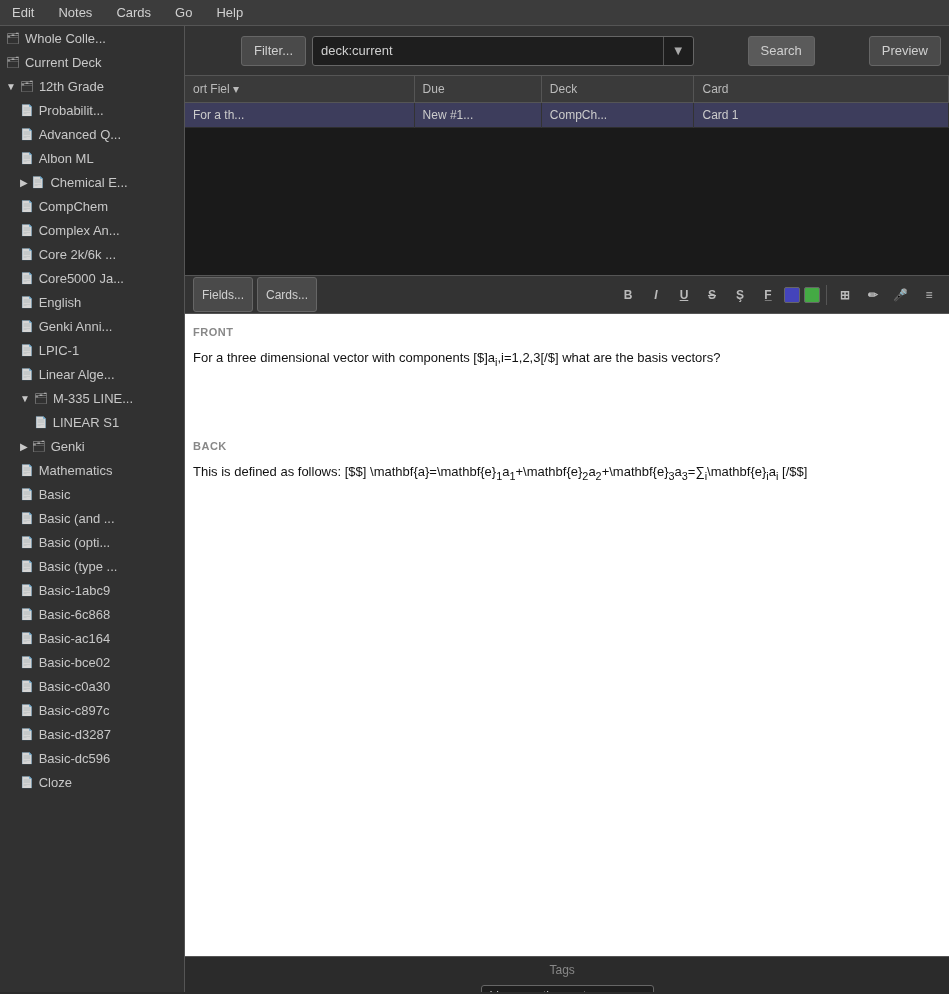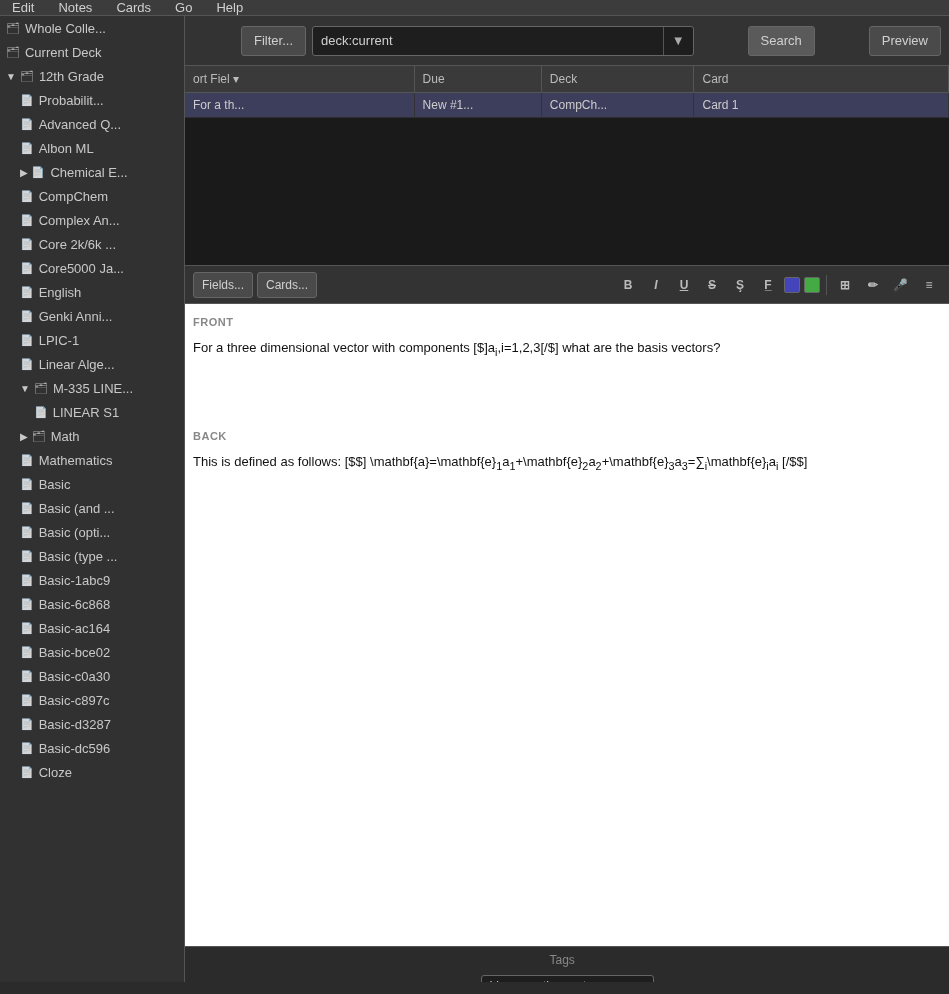--- a/index.html
+++ b/index.html
@@ -12,21 +12,21 @@
       color: #d0d0d0;
       overflow: hidden;
     }
 
     
     .menu-bar {
       display: flex;
       align-items: center;
       background: #3c3c3c;
       border-bottom: 1px solid #555;
-      height: 16px;
+      height: 26px;
       padding: 0 8px;
       gap: 16px;
     }
     .menu-item {
       cursor: pointer;
       padding: 2px 4px;
       color: #d0d0d0;
       font-size: 13px;
     }
 
@@ -189,21 +189,21 @@
       height: 38px;
     }
     .editor-btn {
       padding: 2px 8px;
       background: #4a4a4a;
       border: 1px solid #666;
       border-radius: 3px;
       color: #d0d0d0;
       cursor: pointer;
       font-size: 12px;
-      height: 26px;
+      height: 35px;
     }
 
     .format-btn {
       width: 24px;
       height: 24px;
       display: flex;
       align-items: center;
       justify-content: center;
       background: transparent;
       border: none;
@@ -371,21 +371,21 @@
       <span class="icon-deck">🗂</span>
       <span>M-335 LINE...</span>
     </div>
     <div class="sidebar-item indent-2">
       <span class="icon-deck">📄</span>
       <span>LINEAR S1</span>
     </div>
     <div class="sidebar-item indent-1">
       <span class="expand-arrow">▶</span>
       <span class="icon-deck">🗂</span>
-      <span>Math</span>
+      <span>Genki</span>
     </div>
     <div class="sidebar-item indent-1">
       <span class="icon-deck">📄</span>
       <span>Mathematics</span>
     </div>
     <div class="sidebar-item indent-1">
       <span class="icon-deck">📄</span>
       <span>Basic</span>
     </div>
     <div class="sidebar-item indent-1">

